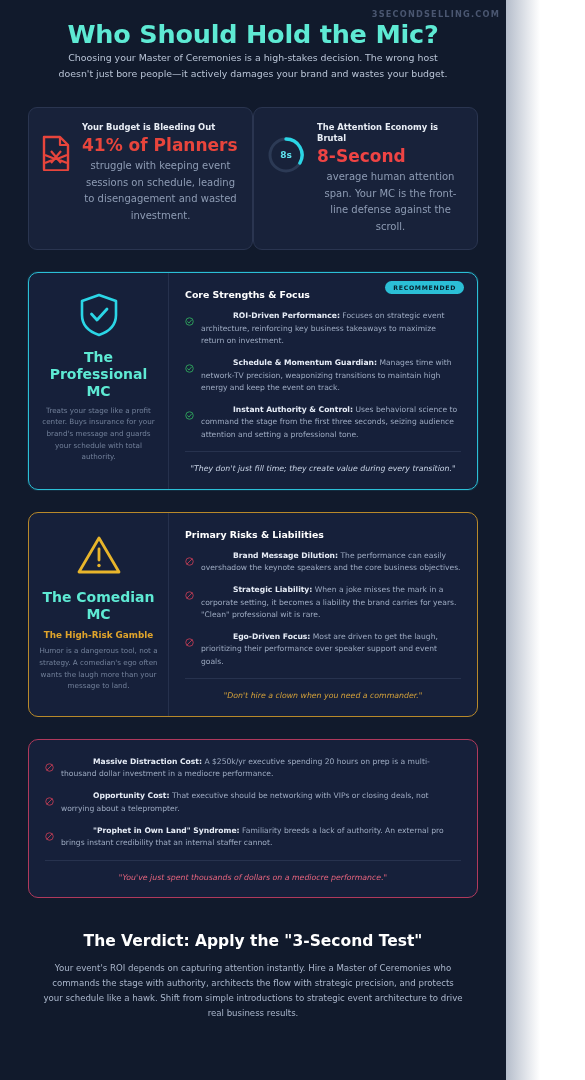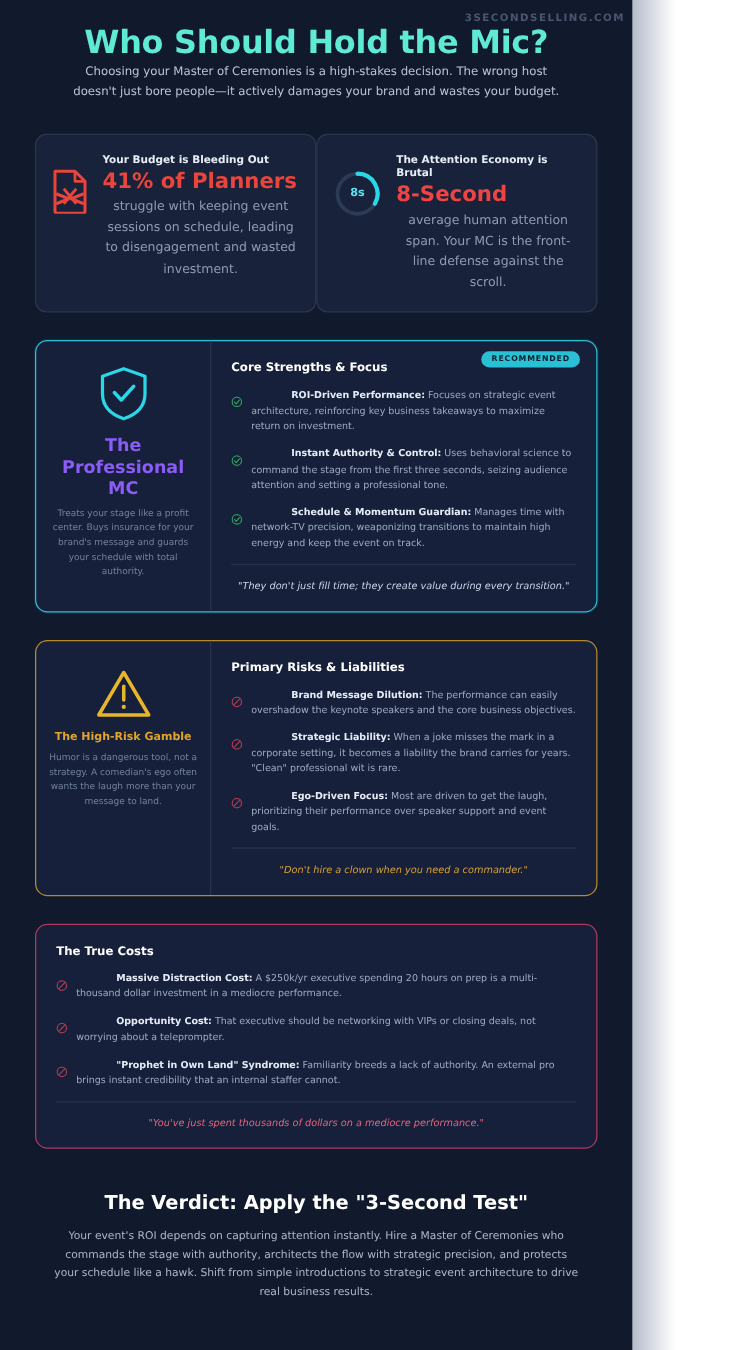--- a/index.html
+++ b/index.html
@@ -117,21 +117,21 @@
     flex: 0 0 140px;
     padding: 19px 10px 18px 10px;
     text-align: center;
     border-right: 1px solid #26314d;
   }
   .mc-icon { height: 46px; display: flex; align-items: center; justify-content: center; }
   .mc-name {
     margin-top: 11px;
     font-size: 14px;
     font-weight: bold;
-    color: #8b5cf6;
+    color: #5eead4;
     line-height: 1.22;
   }
   .mc-tag {
     margin-top: 7px;
     font-size: 8.8px;
     font-weight: bold;
     line-height: 1.3;
   }
   .mc-card.professional .mc-tag { color: #3aa8e0; }
   .mc-card.comedian .mc-tag { color: #e0a42b; }
@@ -279,45 +279,46 @@
           </span>
           <span class="point-text"><b>ROI-Driven Performance:</b><span> Focuses on strategic event architecture, reinforcing key business takeaways to maximize return on investment.</span></span>
         </div>
         <div class="point">
           <span class="point-icon">
             <svg width="9" height="9" viewBox="0 0 12 12">
                 <circle cx="6" cy="6" r="5" stroke="#2e9e5b" stroke-width="1.3" fill="none"></circle>
                 <path d="M3.5 6.2 l1.8 1.9 l3.3 -4" stroke="#2e9e5b" stroke-width="1.3" fill="none" stroke-linecap="round" stroke-linejoin="round"></path>
               </svg>
           </span>
-          <span class="point-text"><b>Instant Authority &amp; Control:</b><span> Uses behavioral science to command the stage from the first three seconds, seizing audience attention and setting a professional tone.</span></span>
+          <span class="point-text"><b>Schedule &amp; Momentum Guardian:</b><span> Manages time with network-TV precision, weaponizing transitions to maintain high energy and keep the event on track.</span></span>
         </div>
         <div class="point">
           <span class="point-icon">
             <svg width="9" height="9" viewBox="0 0 12 12">
                 <circle cx="6" cy="6" r="5" stroke="#2e9e5b" stroke-width="1.3" fill="none"></circle>
                 <path d="M3.5 6.2 l1.8 1.9 l3.3 -4" stroke="#2e9e5b" stroke-width="1.3" fill="none" stroke-linecap="round" stroke-linejoin="round"></path>
               </svg>
           </span>
-          <span class="point-text"><b>Schedule &amp; Momentum Guardian:</b><span> Manages time with network-TV precision, weaponizing transitions to maintain high energy and keep the event on track.</span></span>
+          <span class="point-text"><b>Instant Authority &amp; Control:</b><span> Uses behavioral science to command the stage from the first three seconds, seizing audience attention and setting a professional tone.</span></span>
         </div>
 
         <div class="mc-quote">"They don't just fill time; they create value during every transition."</div>
       </div>
     </div>
 
     <div class="mc-card comedian">
       <div class="mc-left">
         <div class="mc-icon">
           <svg width="46" height="42" viewBox="0 0 46 42" fill="none">
             <path d="M23 4 L43 38 H3 Z" stroke="#e8b52b" stroke-width="2.8" fill="none" stroke-linejoin="round"></path>
             <path d="M23 15 v11" stroke="#e8b52b" stroke-width="2.8" stroke-linecap="round"></path>
             <circle cx="23" cy="31.5" r="1.7" fill="#e8b52b"></circle>
           </svg>
         </div>
+        <div class="mc-name">The Comedian MC</div>
         <div class="mc-tag">The High-Risk Gamble</div>
         <div class="mc-blurb">Humor is a dangerous tool, not a strategy. A comedian's ego often wants the laugh more than your message to land.</div>
       </div>
       <div class="mc-right">
         <div class="mc-heading">Primary Risks &amp; Liabilities</div>
 
         <div class="point">
           <span class="point-icon">
             <svg width="9" height="9" viewBox="0 0 12 12">
                 <circle cx="6" cy="6" r="5" stroke="#b03a52" stroke-width="1.3" fill="none"></circle>
@@ -344,21 +345,20 @@
           </span>
           <span class="point-text"><b>Ego-Driven Focus:</b><span> Most are driven to get the laugh, prioritizing their performance over speaker support and event goals.</span></span>
         </div>
 
         <div class="mc-quote">"Don't hire a clown when you need a commander."</div>
       </div>
     </div>
 
     <div class="mc-card executive">
       <div class="mc-right">
-        <div class="mc-heading">The True Costs</div>
 
         <div class="point">
           <span class="point-icon">
             <svg width="9" height="9" viewBox="0 0 12 12">
                 <circle cx="6" cy="6" r="5" stroke="#b03a52" stroke-width="1.3" fill="none"></circle>
                 <path d="M2.6 9.4 L9.4 2.6" stroke="#b03a52" stroke-width="1.3" stroke-linecap="round"></path>
               </svg>
           </span>
           <span class="point-text"><b>Massive Distraction Cost:</b><span> A $250k/yr executive spending 20 hours on prep is a multi-thousand dollar investment in a mediocre performance.</span></span>
         </div>

